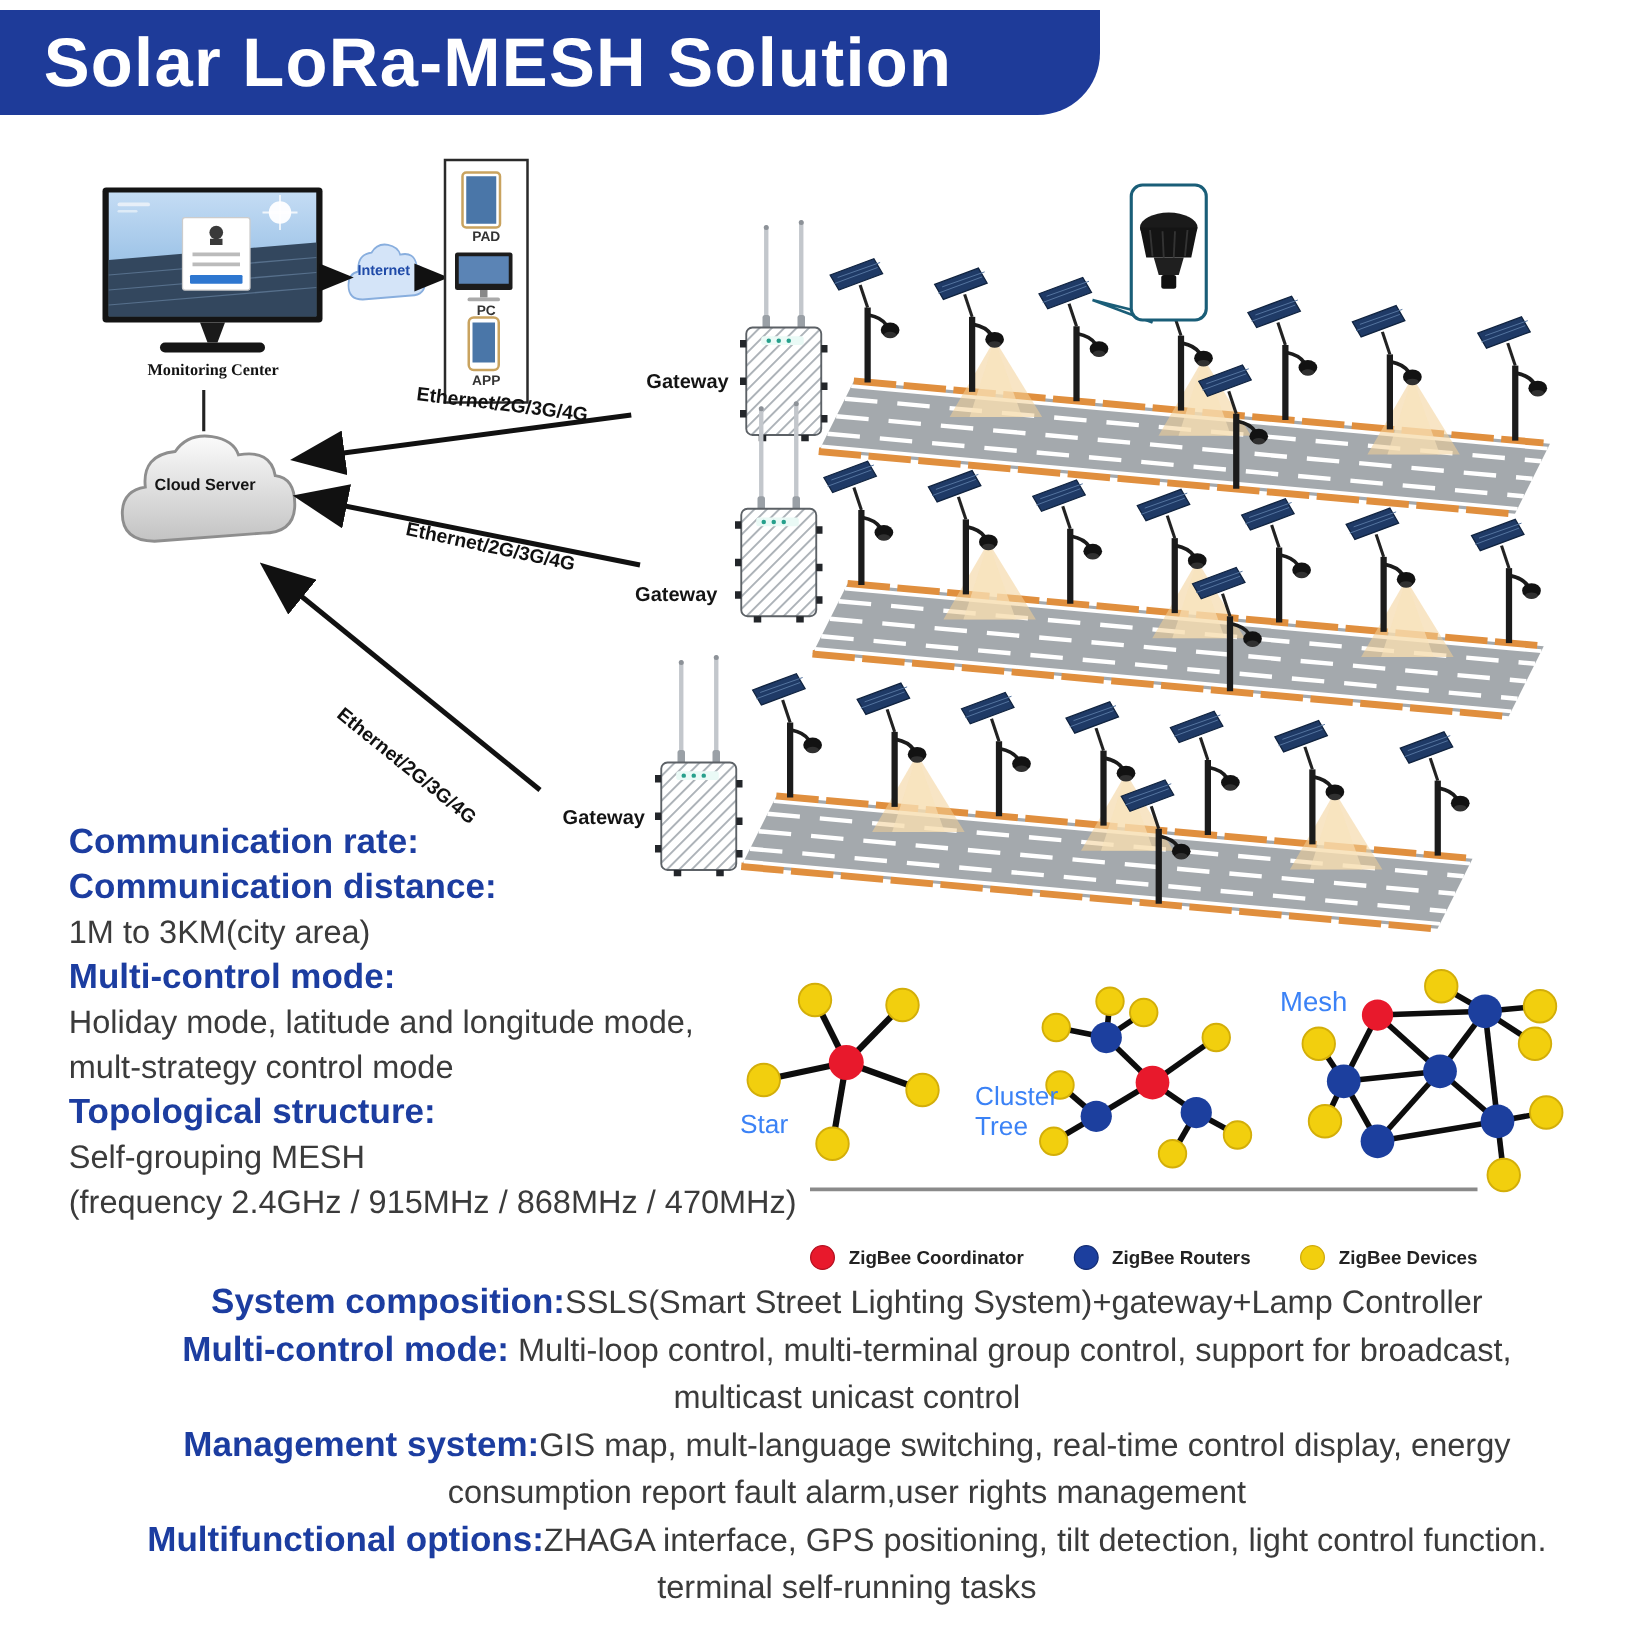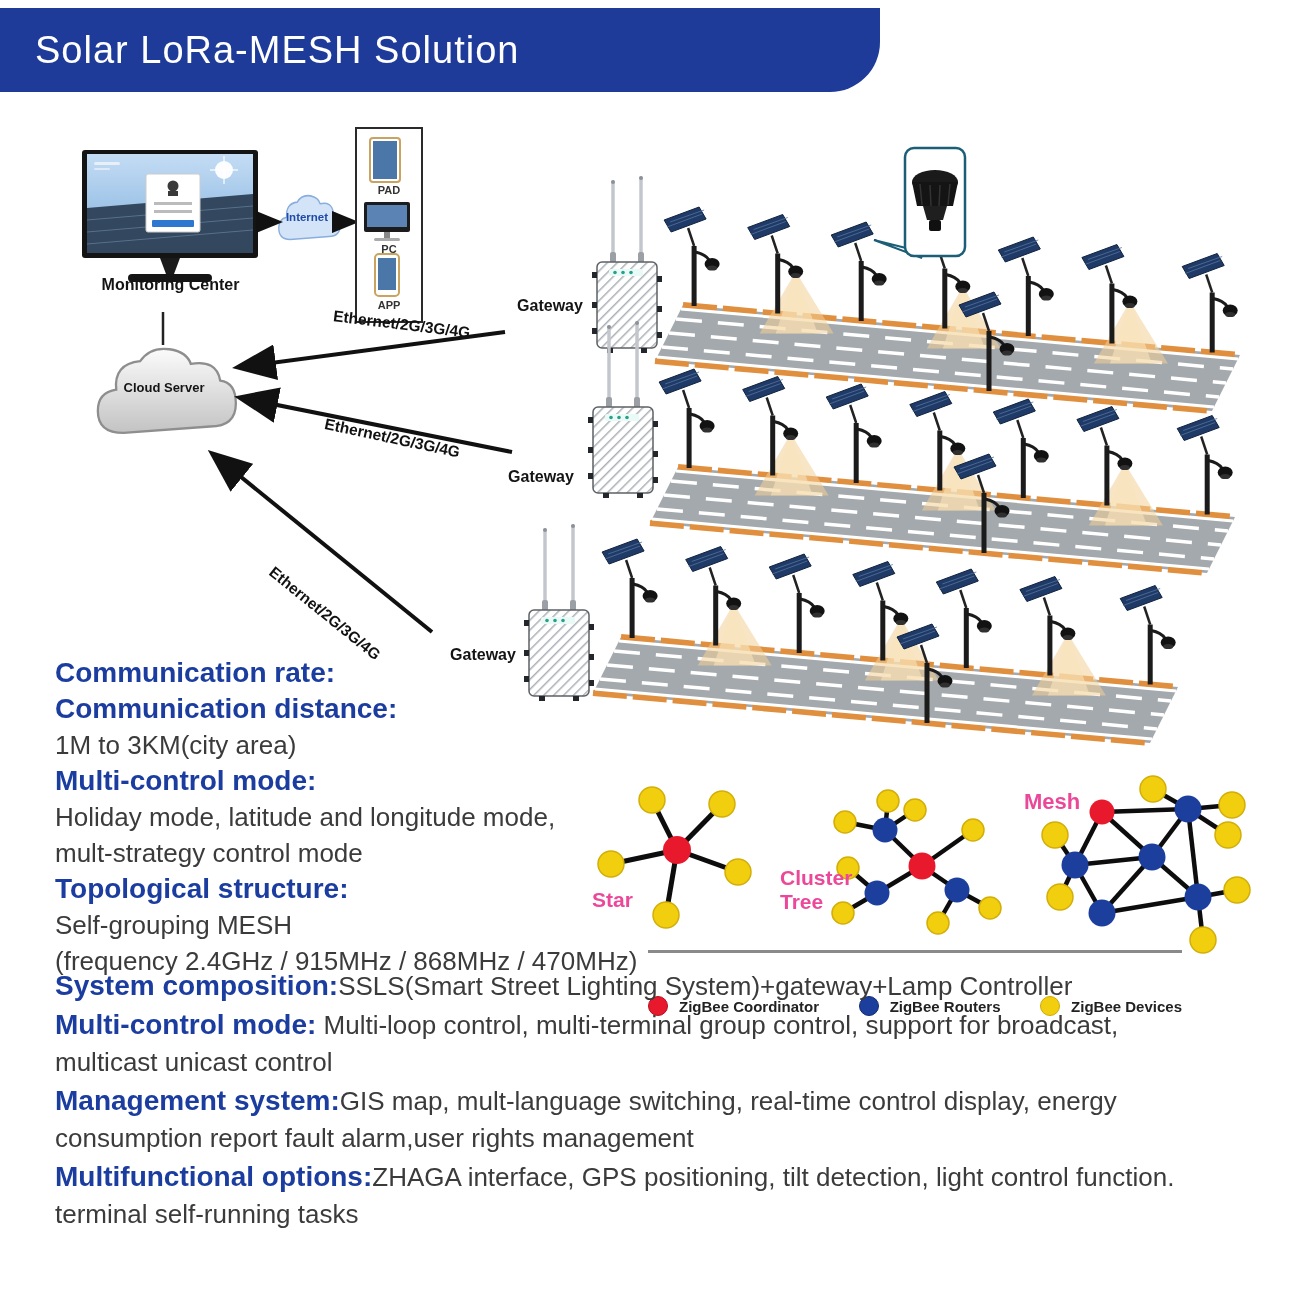--- a/index.html
+++ b/index.html
@@ -2,43 +2,43 @@
 <html><head>
 <meta charset="utf-8">
 <style>
   html,body{margin:0;padding:0;background:#fff;}
   #canvas{position:relative;width:1300px;height:1300px;background:#ffffff;overflow:hidden;
           font-family:"Liberation Sans","DejaVu Sans",sans-serif;}
   .abs{position:absolute;}
   
   .header-bar{left:0;top:8px;width:880px;height:84px;background:#1e3b99;border-radius:0 0 50px 0;}
   .page-title{left:35px;top:8px;width:840px;height:84px;line-height:84px;color:#ffffff;
-              font-size:38px;font-weight:normal;letter-spacing:1px;}
+              font-size:55px;font-weight:bold;letter-spacing:1px;}
   
   .dlabel{font-weight:bold;color:#141414;text-align:center;}
-  .mon-label{left:88px;top:276px;width:165px;font-size:16px;}
+  .mon-label{left:88px;top:288px;width:165px;font-size:13px;font-family:Liberation Serif, serif;}
   .inet-label{left:279px;top:211px;width:56px;font-size:11.5px;color:#1f4aa8;}
   .dev-label{left:356px;width:66px;font-size:11px;color:#333;}
   .cloud-label{left:110px;top:380px;width:108px;font-size:13px;}
   .gw-label{width:90px;font-size:16px;}
   .eth-label{width:205px;font-size:15.5px;font-weight:bold;color:#111;text-align:center;
              transform-origin:left center;}
   
-  .topo-label{font-weight:bold;color:#ec4899;white-space:pre-line;line-height:1.12;}
+  .topo-label{font-weight:normal;color:#3b82f6;white-space:pre-line;line-height:1.12;}
   
   .legend{left:648px;top:950px;width:534px;border-top:3px solid #8a8a8a;padding-top:15px;
           display:flex;justify-content:space-between;}
   .legend-item{display:flex;align-items:center;gap:11px;font-size:15px;color:#222;font-weight:bold;margin-top:28px;}
   .dot{width:18px;height:18px;border-radius:50%;display:inline-block;}
   .dot-red{background:#e8192c;border:1px solid #b30f1f;}
   .dot-blue{background:#1c3f9e;border:1px solid #122c73;}
   .dot-yellow{background:#f2cf0e;border:1px solid #cfa90a;}
   
   .specs{left:55px;top:655px;width:610px;}
-  .features{left:55px;top:967px;width:1245px;}
+  .features{left:55px;top:1022px;width:1245px;text-align:center;}
   .spec-heading,.feat-heading{color:#1c3da0;font-weight:bold;font-size:28px;line-height:36px;}
   .spec-body,.feat-body{color:#3b3b3b;font-size:26px;line-height:36px;white-space:pre-line;}
   .feat-heading{font-size:28px;line-height:37px;}
   .feat-body{line-height:37px;}
   .feat-p{margin:0 0 1px 0;}
   svg{display:block;}
 </style>
 </head>
 <body>
 

